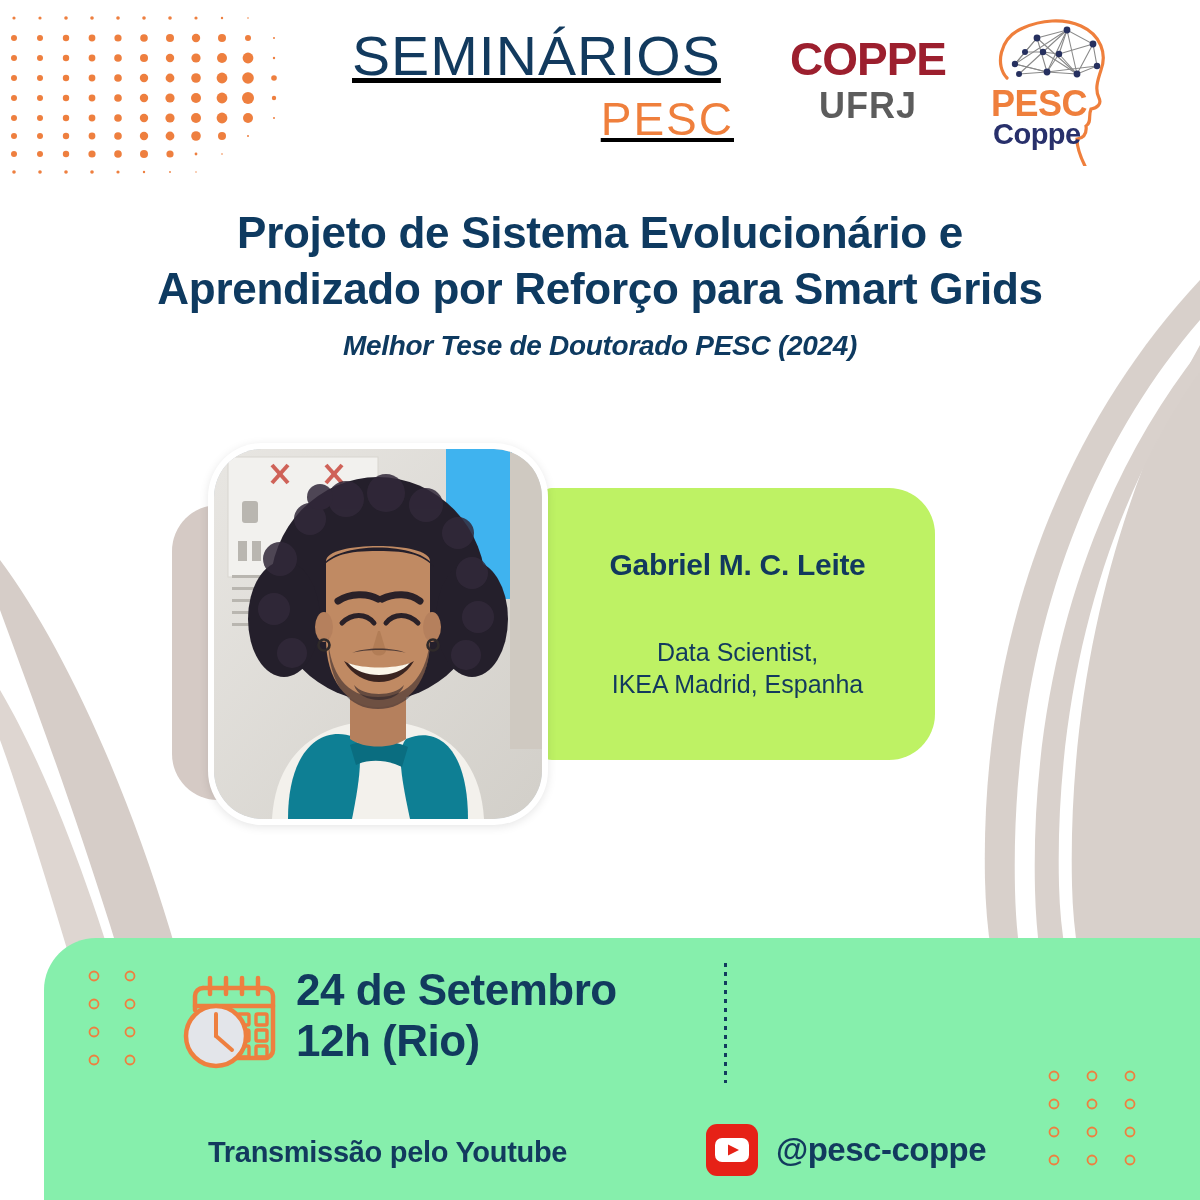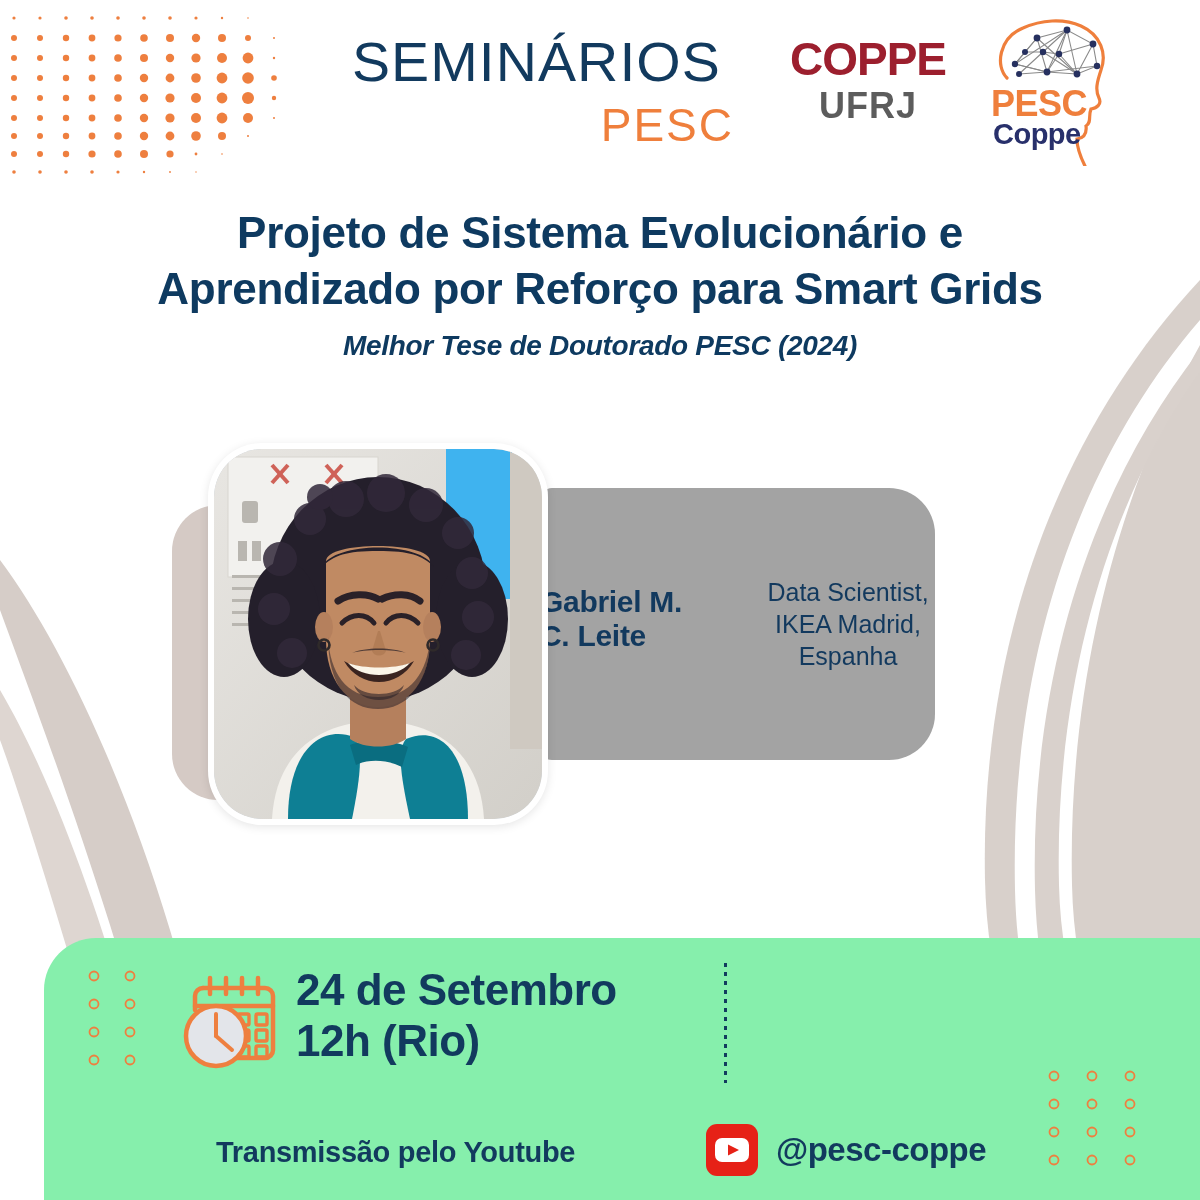--- a/index.html
+++ b/index.html
@@ -13,21 +13,21 @@
   .stage{position:absolute;inset:0;width:1200px;height:1200px;overflow:hidden;}
 
   
   .bg-svg{position:absolute;left:0;top:0;width:1200px;height:1200px;pointer-events:none;}
 
   
   .header{position:absolute;left:0;top:0;width:1200px;height:175px;}
 
   .dots-tl{position:absolute;left:2px;top:8px;width:300px;height:170px;}
 
-  .sem-logo{position:absolute;left:352px;top:34px;width:390px;height:120px;}
+  .sem-logo{position:absolute;left:352px;top:28px;width:390px;height:120px;text-decoration:underline;}
   .sem-line1{
     font-size:56px;font-weight:400;letter-spacing:1px;color:#123a5e;
     line-height:1;text-align:left;font-family:"Liberation Sans", sans-serif;
     transform:scaleX(1.02);transform-origin:left center;
   }
   .sem-line2{
     font-size:46px;font-weight:400;letter-spacing:2px;color:#ef7f3c;
     line-height:1;text-align:right;margin-top:12px;padding-right:8px;
   }
 
@@ -50,22 +50,22 @@
     line-height:1.3;margin-top:10px;letter-spacing:-0.3px;
   }
 
   
   .speaker-shadow-card{
     position:absolute;left:172px;top:505px;width:360px;height:295px;
     background:#d5cac5;border-radius:46px;
   }
   .speaker-info{
     position:absolute;left:540px;top:488px;width:395px;height:272px;
-    background:#a3a3a3;border-radius:12px 46px 46px 12px;
-    display:flex;align-items:center;justify-content:center;gap:44px;
+    background:#bef264;border-radius:12px 46px 46px 12px;
+    display:flex;flex-direction:column;align-items:center;justify-content:center;gap:44px;
   }
   .speaker-name{font-size:30px;font-weight:bold;color:#12395e;letter-spacing:-0.3px;margin-bottom:10px;}
   .speaker-role{font-size:25px;font-weight:400;color:#12395e;line-height:1.28;text-align:center;}
 
   .photo-frame{
     position:absolute;left:208px;top:443px;width:340px;height:382px;
     border-radius:54px;background:#ffffff;
     box-shadow:0 2px 10px rgba(0,0,0,.10);
     padding:6px;box-sizing:border-box;
   }
@@ -85,21 +85,21 @@
   .dt-line{font-size:44px;font-weight:bold;color:#123a5e;line-height:1.17;letter-spacing:-0.5px;}
 
   .divider{
     position:absolute;left:680px;top:25px;width:3px;height:120px;
     background-image:linear-gradient(to bottom,#123a5e 0 4px,transparent 4px 9px);
     background-size:3px 9px;
   }
 
   .broadcast{
     position:absolute;left:164px;top:198px;
-    font-size:29px;font-weight:bold;color:#123a5e;letter-spacing:-0.3px;margin-left:8px;
+    font-size:29px;font-weight:bold;color:#123a5e;letter-spacing:-0.3px;
   }
   .yt-row{position:absolute;left:641px;top:186px;display:flex;align-items:center;gap:18px;padding-left:21px;}
   .yt-icon{width:52px;height:52px;border-radius:11px;background:#e62117;display:flex;align-items:center;justify-content:center;}
   .yt-handle{font-size:33px;font-weight:bold;color:#123a5e;letter-spacing:-0.5px;}
 </style>
 </head>
 <body>
 
 <div class="stage">
 

